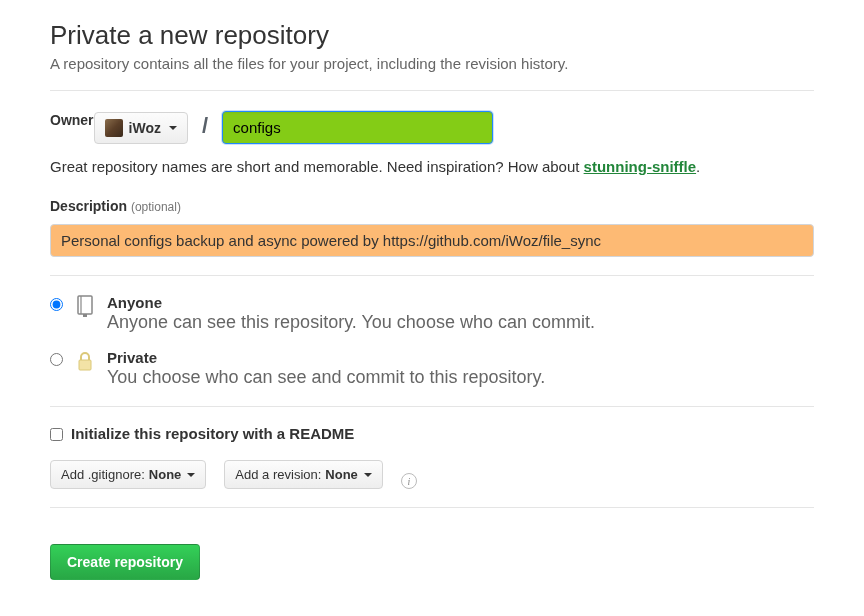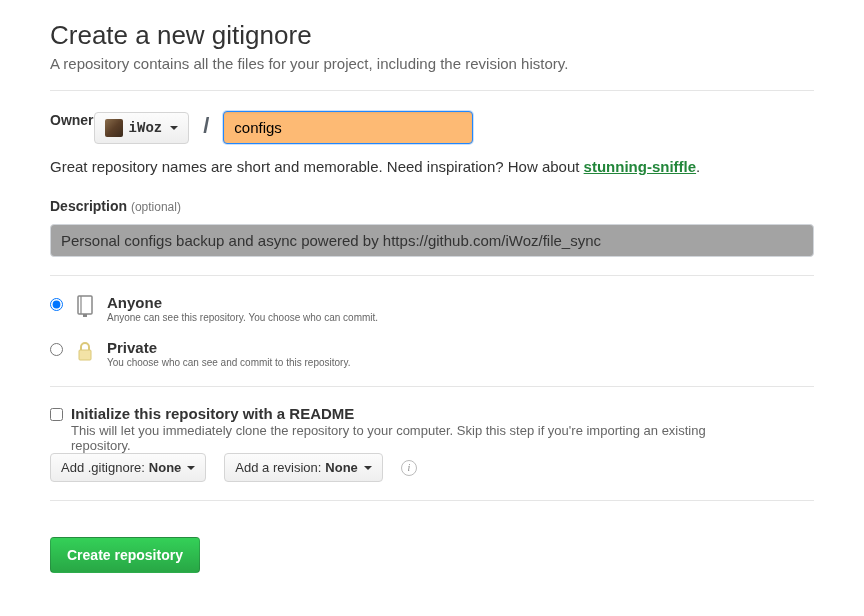--- a/index.html
+++ b/index.html
@@ -51,21 +51,20 @@
     align-items: center;
     padding: 6px 10px;
     font-size: 14px;
     font-weight: 600;
     color: #333;
     background: linear-gradient(#fcfcfc,#eee);
     border: 1px solid #d5d5d5;
     border-radius: 4px;
     cursor: pointer;
     gap: 6px;
-    font-family: Liberation Mono, monospace;
   }
   .avatar {
     width: 18px;
     height: 18px;
     background: linear-gradient(135deg,#8a6d4c 0%,#5b3f28 50%,#3b2a1c 100%);
     border-radius: 2px;
     display: inline-block;
   }
   .caret {
     width: 0; height: 0;
@@ -75,69 +74,70 @@
     display: inline-block;
     margin-left: 2px;
   }
   .slash {
     font-size: 22px;
     color: #586069;
     padding: 0 2px 5px;
     font-weight: 600;
   }
   .repo-input {
-    width: 250px;
+    width: 271px;
     padding: 7px 10px;
     font-size: 15px;
     border: 1px solid #2188ff;
     border-radius: 4px;
-    background: #fdba74;
+    background: #84cc16;
     box-shadow: inset 0 1px 2px rgba(27,31,35,.075), 0 0 0 1px rgba(3,102,214,.2);
     outline: none;
   }
   .hint {
     font-size: 15px;
     color: #333;
     margin-bottom: 23px;
   }
   .hint .suggestion { color: #22863a; font-weight: 600; }
   .desc-input {
     width: 100%;
     padding: 7px 10px;
     font-size: 15px;
     border: 1px solid #d1d5da;
     border-radius: 4px;
-    background: #a3a3a3;
+    background: #fdba74;
     color: #333;
     outline: none;
   }
   .vis-option {
     display: flex;
     align-items: flex-start;
     gap: 10px;
     margin-bottom: 16px;
   }
   .vis-option input[type=radio] {
     margin-top: 4px;
     cursor: pointer;
   }
   .vis-icon {
     width: 24px; height: 24px;
     flex-shrink: 0;
   }
   .vis-text strong { font-size: 15px; }
-  .vis-text p { color: #666; font-size: 10px; margin-top: 1px; }
+  .vis-text p { color: #666; font-size: 18px; margin-top: 1px; }
   .readme-row { display: flex; align-items: flex-start; gap: 8px; }
   .readme-row input[type=checkbox] { margin-top: 3px; cursor: pointer; }
   .readme-row strong { font-size: 15px; }
   .readme-row p { color: #666; font-size: 13px; margin-top: 1px; max-width: 640px; }
   .option-row {
     display: flex;
-    align-items: center;
+    align-items: flex-end;
     gap: 18px;
+    margin-top: 18px;
   }
   .option-btn {
     display: inline-flex;
     align-items: center;
     padding: 6px 10px;
     font-size: 13px;
     color: #333;
     background: linear-gradient(#fcfcfc,#eee);
     border: 1px solid #d5d5d5;
     border-radius: 4px;
@@ -168,21 +168,21 @@
     border-radius: 4px;
     cursor: pointer;
     margin-top: 18px;
   }
 </style>
 </head>
 <body>
 
 
 
-<h1>Create a new gitignore</h1>
+<h1>Private a new repository</h1>
 <p class="subtitle">A repository contains all the files for your project, including the revision history.</p>
 <hr class="rule">
 
 <div class="row-owner-repo">
   <div class="field-group">
     <label class="field-label">Owner</label>
     <button class="btn-select">
       <span class="avatar"></span>
       <span>iWoz</span>
       <span class="caret"></span>
@@ -232,21 +232,20 @@
     <p>You choose who can see and commit to this repository.</p>
   </div>
 </div>
 
 <hr class="mid">
 
 <div class="readme-row">
   <input type="checkbox" style="">
   <div>
     <strong>Initialize this repository with a README</strong>
-    <p>This will let you immediately clone the repository to your computer. Skip this step if you're importing an existing repository.</p>
   </div>
 </div>
 
 <div class="option-row">
   <button class="option-btn">
     <span>Add .gitignore: </span>
     <span class="strong">None</span>
     <span class="caret"></span>
   </button>
   <button class="option-btn">

